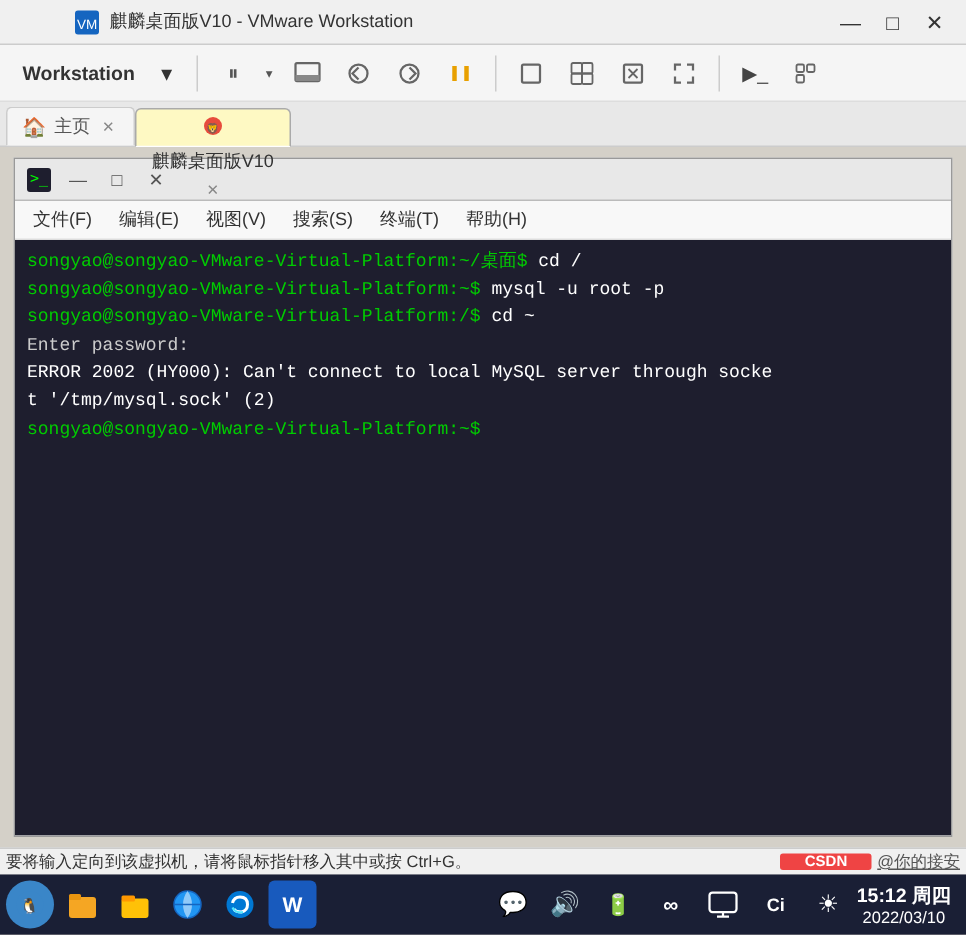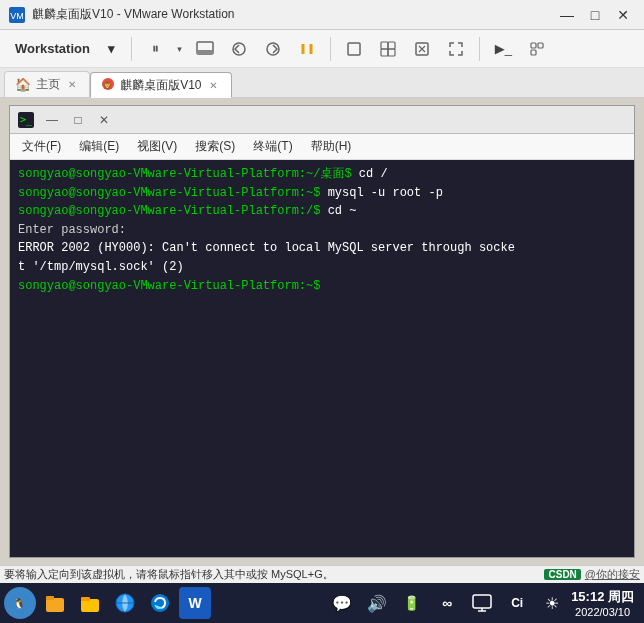--- a/index.html
+++ b/index.html
@@ -20,20 +20,21 @@
       height: 30px;
       padding: 0 8px;
       border-bottom: 1px solid #ccc;
       user-select: none;
     }
     .title-bar-icon {
       width: 18px;
       height: 18px;
       margin-right: 6px;
       flex-shrink: 0;
+      margin-left: 41px;
     }
     .title-bar-text {
       flex: 1;
       font-size: 12px;
       color: #333;
     }
     .title-bar-controls {
       display: flex;
       gap: 2px;
     }
@@ -114,26 +115,27 @@
       border: 1px solid #ccc;
       border-bottom: none;
       border-radius: 4px 4px 0 0;
       background: #f5f5f5;
       cursor: pointer;
       font-size: 12px;
       color: #555;
       height: 26px;
     }
     .tab.active {
-      background: #ffffff;
+      background: #fef9c3;
       color: #333;
       border-color: #aaa;
       border-bottom: 1px solid #fff;
       margin-bottom: -1px;
       z-index: 1;
+      flex-direction: column;
     }
     .tab-icon { font-size: 13px; }
     .tab-close {
       width: 14px;
       height: 14px;
       border-radius: 50%;
       border: none;
       background: transparent;
       cursor: pointer;
       font-size: 10px;
@@ -420,23 +422,23 @@
         <span class="term-line"><span class="term-prompt">songyao@songyao-VMware-Virtual-Platform:/$ </span><span class="term-cmd">cd ~</span></span>
         <span class="term-line"><span class="term-normal">Enter password:</span></span>
         <span class="term-line"><span class="term-error">ERROR 2002 (HY000): Can't connect to local MySQL server through socke</span></span>
         <span class="term-line"><span class="term-error">t '/tmp/mysql.sock' (2)</span></span>
         <span class="term-line"><span class="term-prompt">songyao@songyao-VMware-Virtual-Platform:~$ </span><span class="term-cmd"></span></span>
       </div>
     </div>
   </div>
 
   <div class="status-bar">
-    <span>要将输入定向到该虚拟机，请将鼠标指针移入其中或按 MySQL+G。</span>
+    <span>要将输入定向到该虚拟机，请将鼠标指针移入其中或按 Ctrl+G。</span>
     <span style="flex:1"></span>
-    <span style="background:#15803d;color:white;padding:0 4px;border-radius:2px;font-size:10px;font-weight:bold;">CSDN</span>
+    <span style="background:#ef4444;color:white;padding:0 16px;border-radius:2px;font-size:10px;font-weight:bold;">CSDN</span>
     <span style="font-size:11px;color:#555;text-decoration:underline;">@你的接安</span>
   </div>
 
   <div class="taskbar">
 
     <div class="taskbar-icon" style="background:#3a86c8;border-radius:50%;">
       <svg width="20" height="20" viewBox="0 0 20 20">
         <circle cx="10" cy="10" r="9" fill="#3a86c8"></circle>
         <text x="10" y="14" text-anchor="middle" fill="white" font-size="10">🐧</text>
       </svg>

